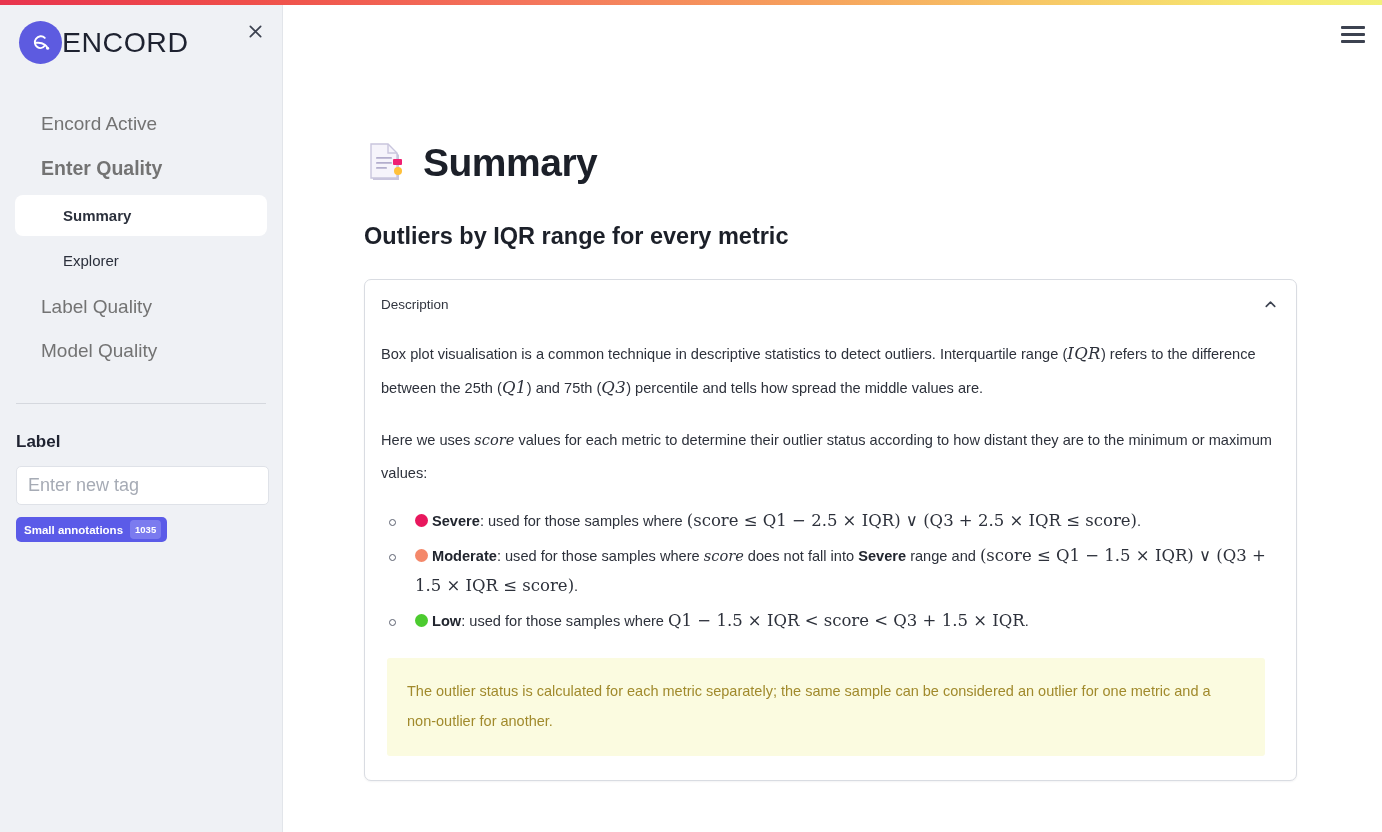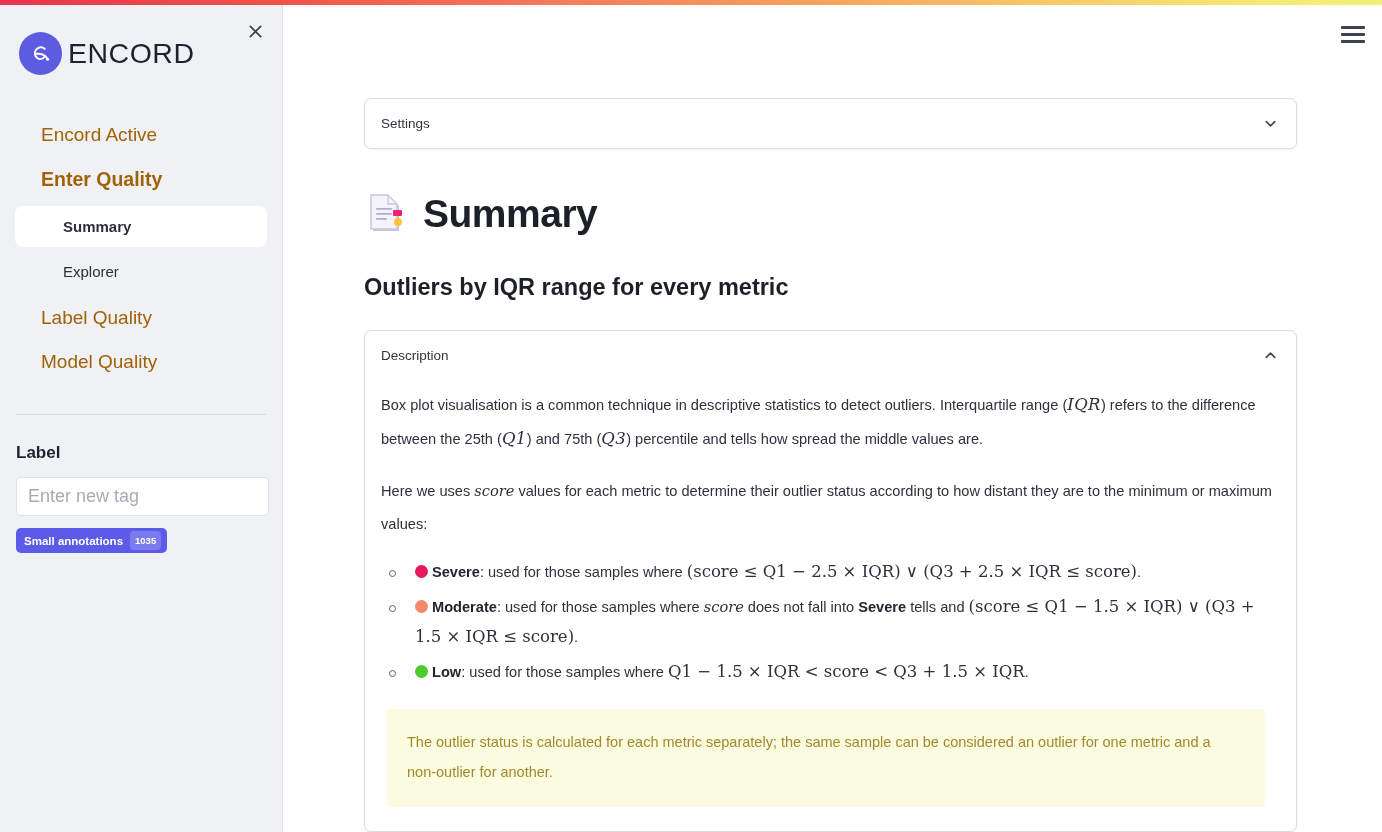--- a/index.html
+++ b/index.html
@@ -24,40 +24,40 @@
     background: #eff1f5; border-right: 1px solid #e2e5ea;
     z-index: 20; padding-top: 5px;
   }
   .close-btn {
     position: absolute; top: 18px; right: 14px;
     width: 26px; height: 26px; border: none; background: transparent;
     cursor: pointer; display: flex; align-items: center; justify-content: center;
   }
   .close-btn svg { width: 15px; height: 15px; }
   .logo-wrap {
-    display: flex; align-items: center; gap: 6px;
-    padding: 27px 0 0 19px;
+    display: flex; align-items: center; 
+    padding: 16px 0 0 19px;
   }
   .logo-mark {
     width: 43px; height: 43px; border-radius: 50%;
     background: #5d5be0; display: flex; align-items: center; justify-content: center;
     flex: 0 0 auto;
   }
   .logo-mark svg { width: 30px; height: 30px; }
   .logo-text {
     font-size: 28.5px; letter-spacing: 0.5px;
     color: #1e2230; font-weight: 400;
     font-family: "Liberation Sans", sans-serif;
   }
 
   .nav { margin-top: 38px; padding: 0 15px; }
   .nav-item {
     display: block; width: 100%; text-align: left;
     padding: 11px 0 11px 26px;
-    font-size: 19px; color: #a16207; font-weight: 400;
+    font-size: 19px; color: #737373; font-weight: 400;
     background: transparent; border: none; cursor: pointer;
     border-radius: 7px; font-family: "Liberation Sans", sans-serif;
   }
   .nav-item.strong { font-weight: 700; font-size: 19.5px; }
   .nav-sub {
     display: block; width: 100%; text-align: left;
     padding: 12px 0 12px 48px;
     font-size: 15px; color: #2b303c; font-weight: 500;
     background: transparent; border: none; cursor: pointer;
     border-radius: 8px; margin: 4px 0;
@@ -218,28 +218,20 @@
   <main class="main">
 
     <button class="hamburger">
       <i></i>
       <i></i>
       <i></i>
     </button>
 
     <div class="content">
 
-      <section class="panel">
-        <div class="panel-head">
-          <span class="panel-head-label">Settings</span>
-          <svg class="chev" viewBox="0 0 16 16" fill="none" stroke="#3c4250" stroke-width="1.7" stroke-linecap="round" stroke-linejoin="round">
-            <path d="M3.5 6 L8 10.5 L12.5 6"></path>
-          </svg>
-        </div>
-      </section>
 
       <div class="page-title-row">
         <svg class="doc-icon" viewBox="0 0 46 46">
           <path d="M9 6 h17 l9 9 v25 H9 Z" fill="#c9c5dd"></path>
           <path d="M7 4 h17 l9 9 v25 H7 Z" fill="#f6f4fb" stroke="#c9c5dd" stroke-width="1.4"></path>
           <path d="M24 4 v9 h9" fill="none" stroke="#c9c5dd" stroke-width="1.4"></path>
           <rect x="12" y="17" width="16" height="1.8" rx=".9" fill="#b3aecd"></rect>
           <rect x="12" y="22" width="16" height="1.8" rx=".9" fill="#b3aecd"></rect>
           <rect x="12" y="27" width="11" height="1.8" rx=".9" fill="#b3aecd"></rect>
           <rect x="29" y="19" width="9" height="6" rx="1" fill="#ef1f72"></rect>
@@ -261,21 +253,21 @@
         <div class="desc-body">
 
           <p class="para"><span>Box plot visualisation is a common technique in descriptive statistics to detect outliers. Interquartile range (</span><span class="mathv">IQR</span><span>) refers to the difference between the 25th (</span><span class="mathv">Q1</span><span>) and 75th (</span><span class="mathv">Q3</span><span>) percentile and tells how spread the middle values are.</span></p>
 
           <p class="para"><span>Here we uses </span><span class="scorei">score</span><span> values for each metric to determine their outlier status according to how distant they are to the minimum or maximum values:</span></p>
 
           <ul class="bullets">
 
             <li><span class="dot" style="background:#e8175d"></span><span class="bold">Severe</span><span>: used for those samples where </span><span class="mathn">(score ≤ Q1 − 2.5 × IQR) ∨ (Q3 + 2.5 × IQR ≤ score)</span><span>.</span></li>
 
-            <li><span class="dot" style="background:#f4886a"></span><span class="bold">Moderate</span><span>: used for those samples where </span><span class="scorei">score</span><span> does not fall into </span><span class="bold">Severe</span><span> tells and </span><span class="mathn">(score ≤ Q1 − 1.5 × IQR) ∨ (Q3 + 1.5 × IQR ≤ score)</span><span>.</span></li>
+            <li><span class="dot" style="background:#f4886a"></span><span class="bold">Moderate</span><span>: used for those samples where </span><span class="scorei">score</span><span> does not fall into </span><span class="bold">Severe</span><span> range and </span><span class="mathn">(score ≤ Q1 − 1.5 × IQR) ∨ (Q3 + 1.5 × IQR ≤ score)</span><span>.</span></li>
 
             <li><span class="dot" style="background:#4ccb2f"></span><span class="bold">Low</span><span>: used for those samples where </span><span class="mathn">Q1 − 1.5 × IQR &lt; score &lt; Q3 + 1.5 × IQR</span><span>.</span></li>
           </ul>
 
           <div class="callout">
             <p>The outlier status is calculated for each metric separately; the same sample can be considered an outlier for one metric and a non-outlier for another.</p>
           </div>
         </div>
       </section>
 

